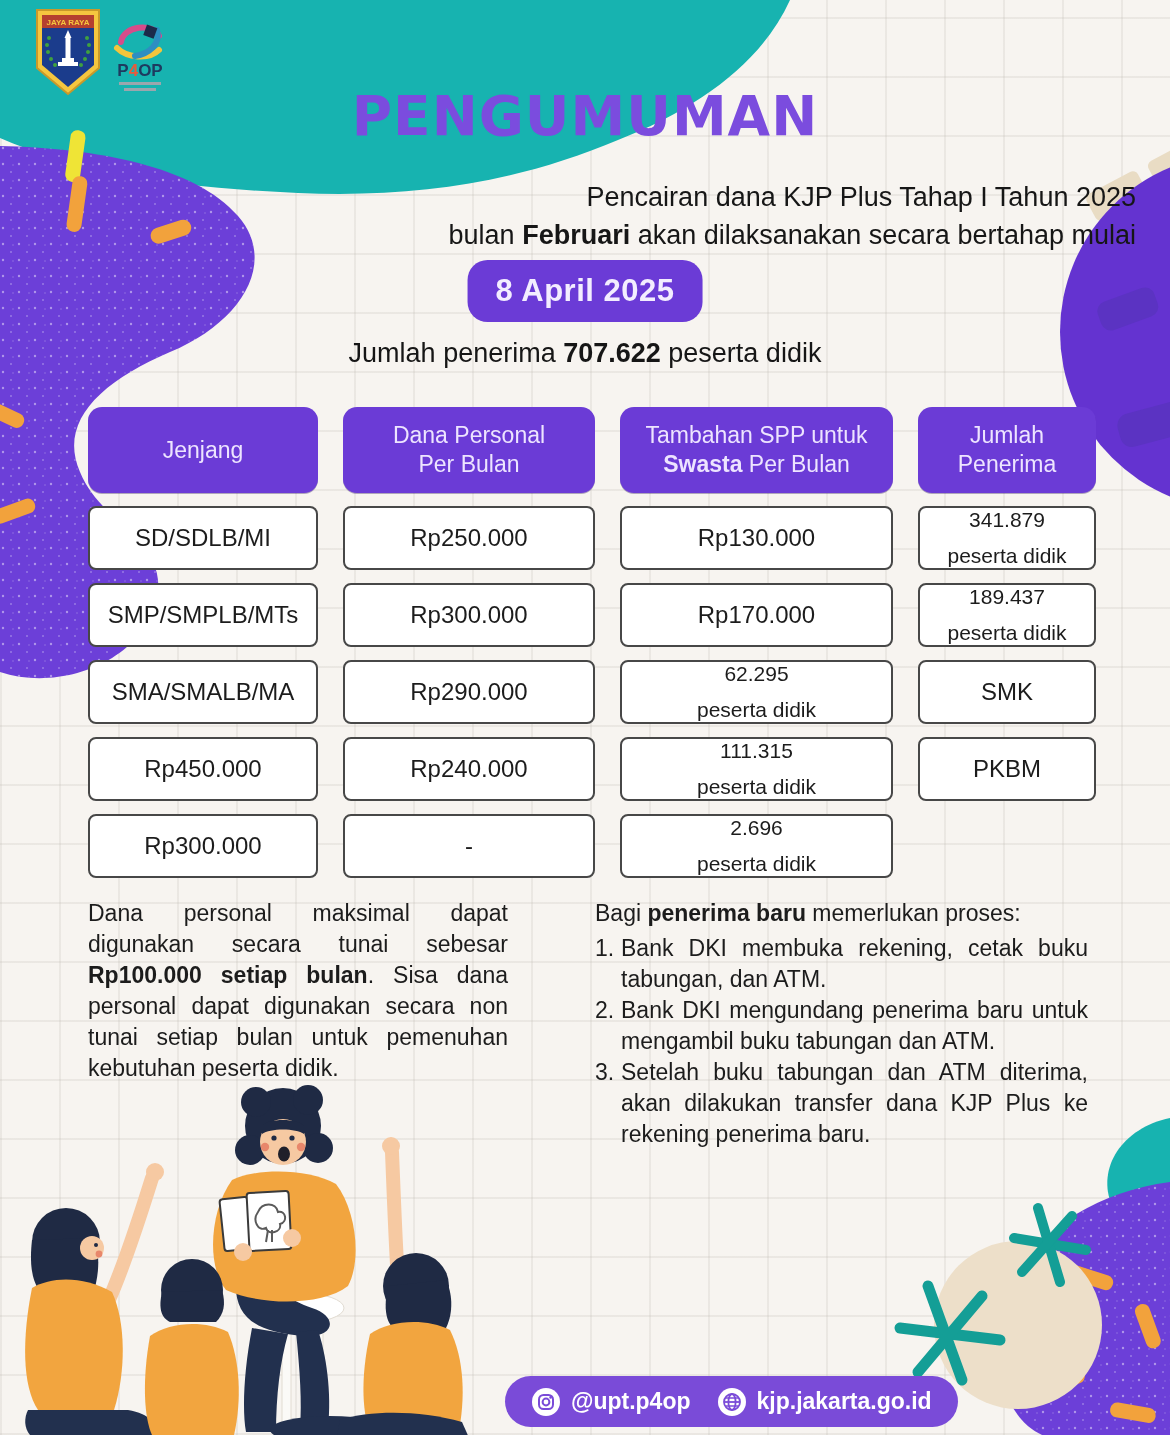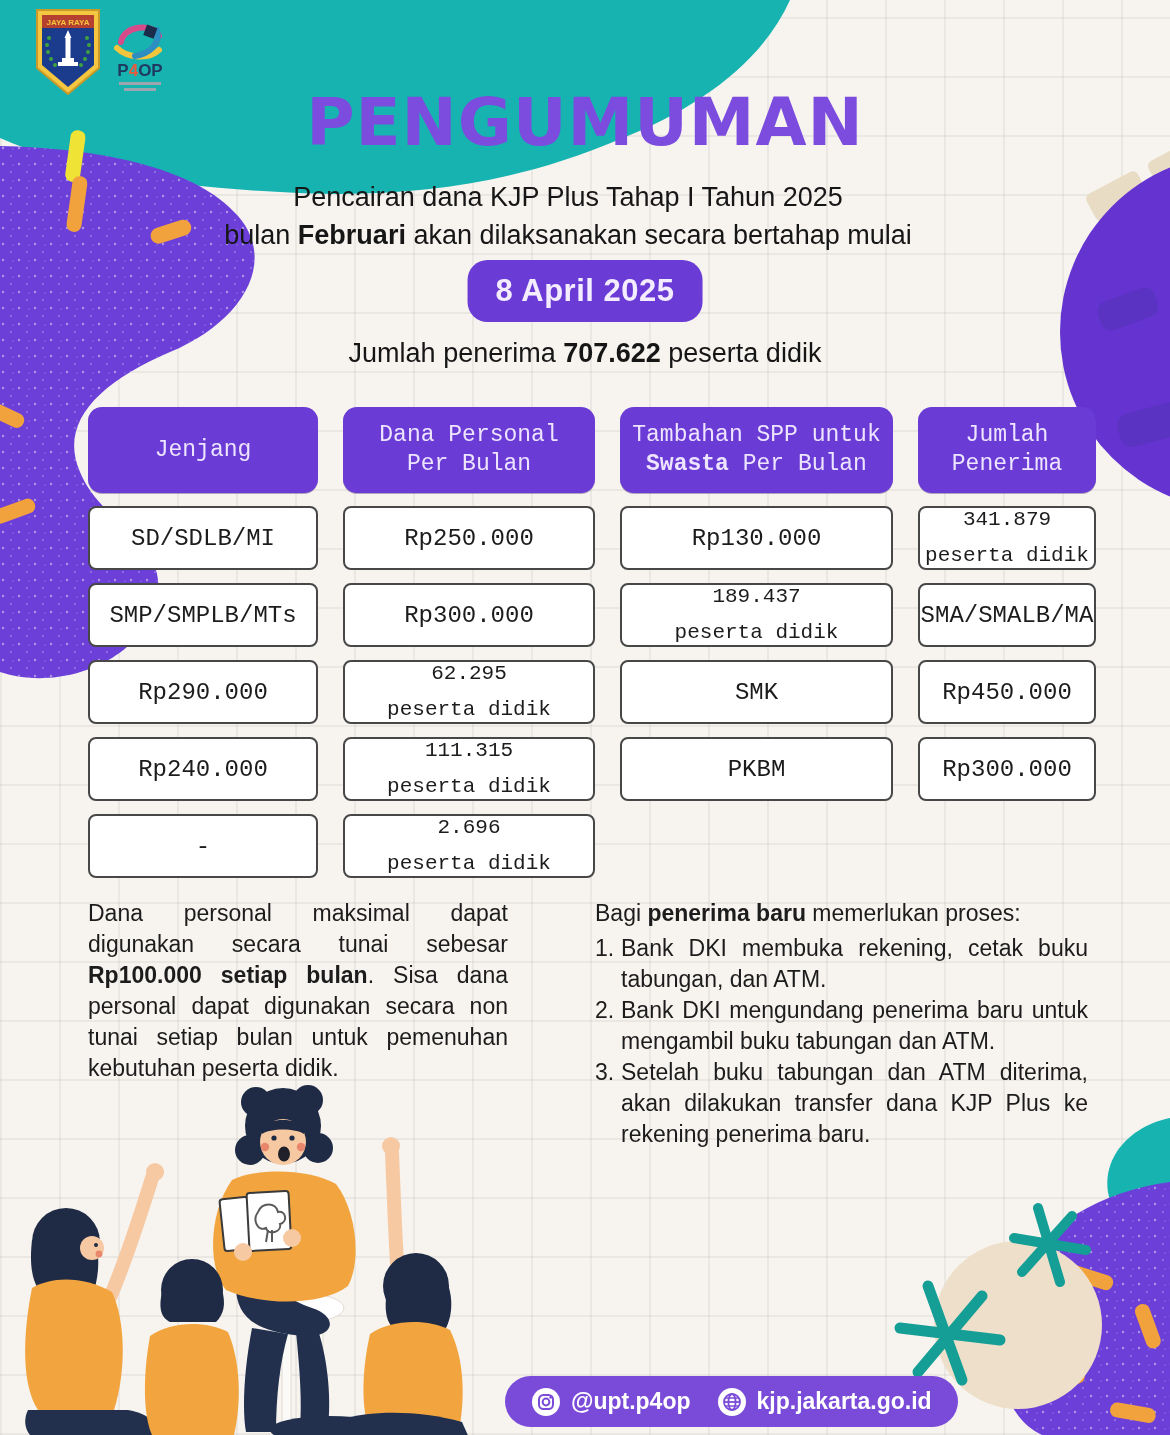--- a/index.html
+++ b/index.html
@@ -24,43 +24,43 @@
     padding-top:9px;box-sizing:border-box;color:#fff;font-weight:700;
   }
   .success-badge .l1{font-size:12px;letter-spacing:2px;}
   .success-badge .l2{font-size:12px;letter-spacing:1px;}
   .success-badge .l3{font-size:10px;letter-spacing:4px;}
   .success-badge .l4{font-size:10px;letter-spacing:1px;}
 
   
   .title{
     position:absolute;left:0;top:84px;width:1170px;text-align:center;
-    font-family:"DejaVu Sans",sans-serif;font-size:66px;font-weight:800;
+    font-family:"DejaVu Sans",sans-serif;font-size:55px;font-weight:800;
     color:#7B4CDE;letter-spacing:1px;
   }
   .subtitle{
-    position:absolute;left:0;top:178px;width:1136px;text-align:center;
+    position:absolute;left:0;top:178px;width:1136px;text-align:right;
     font-size:27px;line-height:38px;color:#161616;
   }
   .date-pill{
     position:absolute;left:50%;top:260px;transform:translateX(-50%);
     background:#6B3BD6;color:#F3EDFF;border-radius:20px;
     padding:13px 28px;font-size:31px;font-weight:700;letter-spacing:.5px;
   }
   .recipients{
     position:absolute;left:0;top:338px;width:1170px;text-align:center;
     font-size:27px;color:#161616;
   }
 
   
   .table{
     position:absolute;left:88px;top:407px;
     display:grid;grid-template-columns:230px 252px 273px 178px;
     grid-template-rows:86px 64px 64px 64px 64px 64px;
-    column-gap:25px;row-gap:13px;font-family:Liberation Mono, monospace;
+    column-gap:25px;row-gap:13px;
   }
   .th{
     background:#6B3BD6;border-radius:14px;color:#EDE4FF;
     display:flex;flex-direction:column;align-items:center;justify-content:center;
     font-size:23px;line-height:1.25;text-align:center;
     box-shadow:0 1px 0 rgba(40,20,90,.35);
   }
   .td{
     background:#fff;border:2px solid #474747;border-radius:8px;
     display:flex;align-items:center;justify-content:center;
@@ -276,20 +276,21 @@
     <div class="td">SD/SDLB/MI</div>
     <div class="td">Rp250.000</div>
     <div class="td">Rp130.000</div>
     <div class="td small">
       <span>341.879</span>
         <span>peserta didik</span>
     </div>
 
     <div class="td">SMP/SMPLB/MTs</div>
     <div class="td">Rp300.000</div>
+    <div class="td">Rp170.000</div>
     <div class="td small">
       <span>189.437</span>
         <span>peserta didik</span>
     </div>
 
     <div class="td">SMA/SMALB/MA</div>
     <div class="td">Rp290.000</div>
     <div class="td small">
       <span>62.295</span>
         <span>peserta didik</span>

